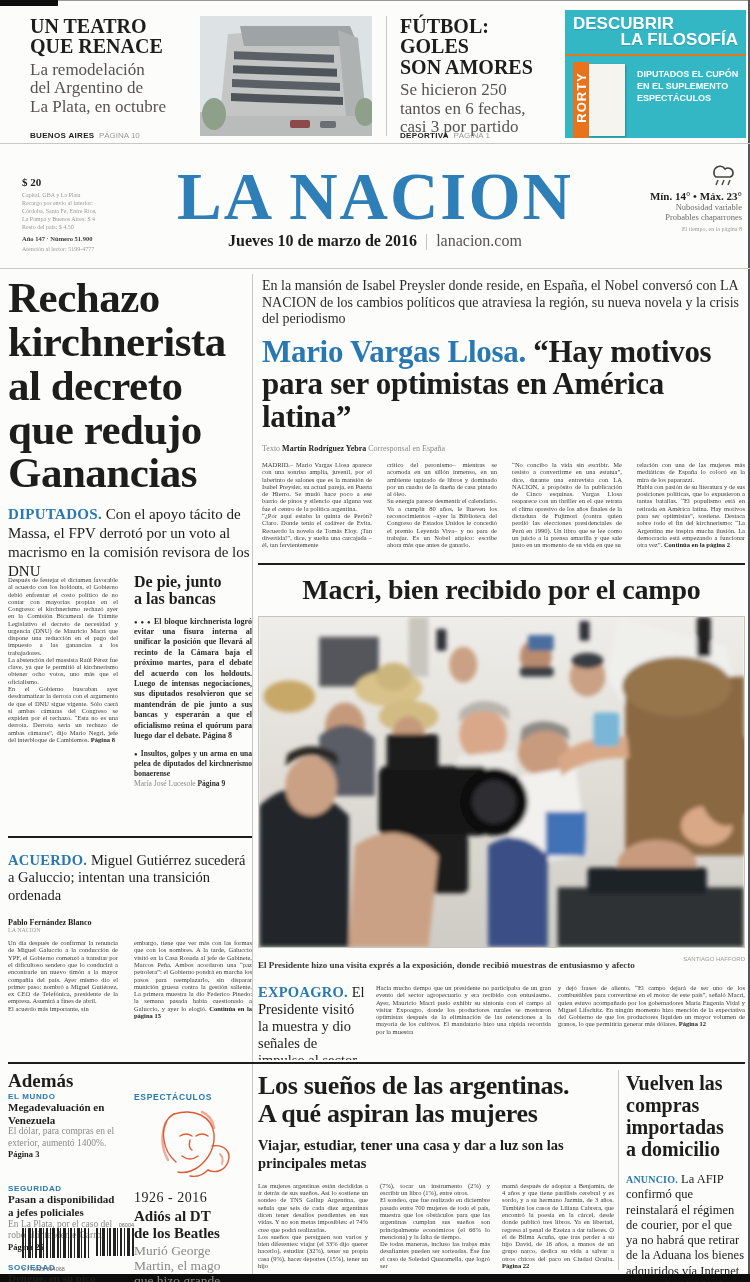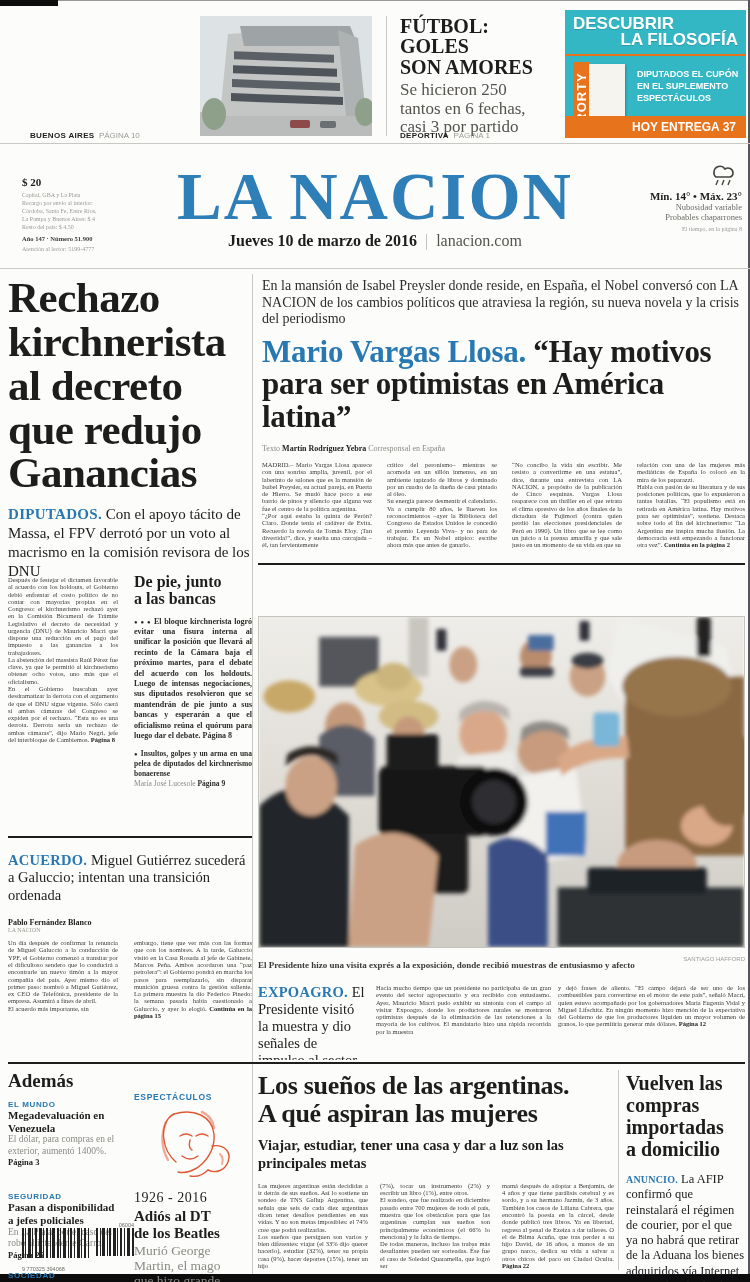--- a/index.html
+++ b/index.html
@@ -45,20 +45,27 @@
 </head>
 <body>
 
 <div id="page">
 
   <div class="abs" style="left:0;top:0;width:750px;height:1px;background:#999"></div>
   <div class="abs" style="left:0;top:0;width:58px;height:6px;background:#0d0d0d"></div>
   <div class="abs" style="right:0;top:0;width:2px;height:1282px;background:#56565a"></div>
   <div class="abs" style="left:0;top:1274px;width:750px;height:8px;background:#0d0d0d"></div>
 
+  <div class="abs" style="left:30px;top:16px;width:165px">
+    <div class="promo-title pre">UN TEATRO
+QUE RENACE</div>
+    <div class="promo-sub pre">La remodelación
+del Argentino de
+La Plata, en octubre</div>
+  </div>
   <div class="abs sans" style="left:30px;top:124px">
     <span class="promo-sec">BUENOS AIRES</span>
     <span class="promo-page">PÁGINA 10</span>
   </div>
 
   <svg class="abs" style="left:200px;top:16px" width="172" height="120" viewBox="0 0 172 120">
     <rect width="172" height="120" fill="#dde2e4"></rect>
     <rect y="96" width="172" height="24" fill="#b9bcba"></rect>
     <polygon points="28,18 150,10 162,100 20,100" fill="#c3c6c5"></polygon>
     <polygon points="40,10 150,10 158,30 44,30" fill="#9ea3a5"></polygon>
@@ -95,21 +102,20 @@
     <div style="height:2px;background:#e8731d;margin:2px 0 0 0"></div>
     <div style="position:absolute;left:8px;top:52px;width:54px;height:76px">
       <div style="position:absolute;left:0;top:0;width:16px;height:76px;background:#e8731d">
         <div style="position:absolute;left:-19px;top:28px;transform:rotate(-90deg);transform-origin:center;width:54px;text-align:center;color:#fff;font-weight:bold;font-size:13px;letter-spacing:1px">RORTY</div>
       </div>
       <div style="position:absolute;left:16px;top:2px;width:36px;height:72px;background:#f6f4ef;box-shadow:1px 1px 2px rgba(0,0,0,.25)"></div>
     </div>
     <div class="pre" style="position:absolute;left:72px;top:58px;color:#fff;font-weight:bold;font-size:9px;line-height:1.35">DIPUTADOS EL CUPÓN
 EN EL SUPLEMENTO
 ESPECTÁCULOS</div>
-    <div style="position:absolute;left:0;bottom:0;width:181px;height:22px;background:#e8731d;color:#fff;font-weight:bold;font-size:12px;text-align:right;padding:4px 10px 0 0">HOY ENTREGA 37</div>
   </div>
 
   <div class="abs hairline" style="left:0;top:143px;width:750px;height:1px"></div>
 
   <div class="abs" style="left:22px;top:176px;width:100px">
     <div style="font-weight:bold;font-size:11px">$ 20</div>
     <div class="tiny pre" style="margin-top:3px">Capital, GBA y La Plata
 Recargo por envío al interior:
 Córdoba, Santa Fe, Entre Ríos,
 La Pampa y Buenos Aires: $ 4
@@ -187,21 +193,21 @@
 El acuerdo más importante, sin</div>
       <div class="bodytxt jus" style="position:absolute;left:126px;top:0;width:118px;height:92px"><span>embargo, tiene que ver más con las formas que con los nombres. A la tarde, Galuccio visitó en la Casa Rosada al jefe de Gabinete, Marcos Peña. Ambos acordaron una “paz petrolera”: el Gobierno pondrá en marcha los pasos para reemplazarlo, sin disparar munición gruesa contra la gestión saliente. La primera muestra la dio Federico Pinedo: la semana pasada había cuestionado a Galuccio, y ayer lo elogió. </span><span class="pageref">Continúa en la página 15</span></div>
     </div>
   </div>
 
   <div class="abs rule" style="left:8px;top:1062px;width:737px;height:2px"></div>
 
   <div class="abs" style="left:8px;top:1070px;width:244px">
     <div style="font-weight:bold;font-size:19px">Además</div>
 
-    <div style="margin-top:8px;width:112px">
+    <div style="width:112px">
       <div class="seclabel sans">EL MUNDO</div>
       <div class="itemhead pre">Megadevaluación en Venezuela</div>
       <div class="itemtxt"><span>El dólar, para compras en el exterior, aumentó 1400%. </span><span class="pageref" style="font-size:8.5px">Página 3</span></div>
     </div>
 
     <div style="margin-top:24px;width:112px">
       <div class="seclabel sans">SEGURIDAD</div>
       <div class="itemhead pre">Pasan a disponibilidad
 a jefes policiales</div>
       <div class="itemtxt"><span>En La Plata, por el caso del robo al intendente Garro. </span><span class="pageref" style="font-size:8.5px">Página 26</span></div>
@@ -295,20 +301,21 @@
       <div class="bodytxt jus pre" style="position:absolute;left:125px;width:110px;height:140px">crítico del peronismo– mientras se acomoda en un sillón inmenso, en un ambiente tapizado de libros y dominado por un cuadro de la dueña de casa pintado al óleo.
 Su energía parece desmentir el calendario. Va a cumplir 80 años, le llueven los reconocimientos –ayer la Biblioteca del Congreso de Estados Unidos le concedió el premio Leyenda Viva– y no para de trabajar. Es un Nobel atípico: escribe ahora más que antes de ganarlo.</div>
       <div class="bodytxt jus pre" style="position:absolute;left:250px;width:110px;height:140px">“No concibo la vida sin escribir. Me resisto a convertirme en una estatua”, dice, durante una entrevista con LA NACION, a propósito de la publicación de Cinco esquinas. Vargas Llosa reaparece con un thriller en el que retrata el clima opresivo de los años finales de la dictadura de Fujimori (contra quien perdió las elecciones presidenciales de Perú en 1990). Un libro que se lee como un juicio a la prensa amarilla y que sale justo en un momento de su vida en que su</div>
       <div class="bodytxt jus pre" style="position:absolute;left:375px;width:108px;height:140px"><span>relación con una de las mujeres más mediáticas de España lo colocó en la mira de los paparazzi.
 Habla con pasión de su literatura y de sus posiciones políticas, que lo expusieron a tantas batallas. “El populismo está en retirada en América latina. Hay motivos para ser optimistas”, sostiene. Destaca sobre todo el fin del kirchnerismo: “La Argentina me inspira mucha ilusión. La democracia está empezando a funcionar otra vez”. </span><span class="pageref">Continúa en la página 2</span></div>
     </div>
   </div>
 
   <div class="abs rule" style="left:258px;top:563px;width:487px;height:2px"></div>
 
+  <div class="abs mid-head" style="left:258px;top:574px;width:487px;text-align:center">Macri, bien recibido por el campo</div>
 
   <svg class="abs" style="left:258px;top:616px;border:1px solid #c5c5c0" width="487" height="332" viewBox="0 0 487 332">
     <defs>
       <linearGradient id="sky" x1="0" y1="0" x2="0" y2="1">
         <stop offset="0" stop-color="#efede9"></stop>
           <stop offset=".5" stop-color="#e0ddd7"></stop>
           <stop offset="1" stop-color="#cfccc6"></stop>
       </linearGradient>
       <filter id="soft">
           <feGaussianBlur stdDeviation="2.2"></feGaussianBlur>

